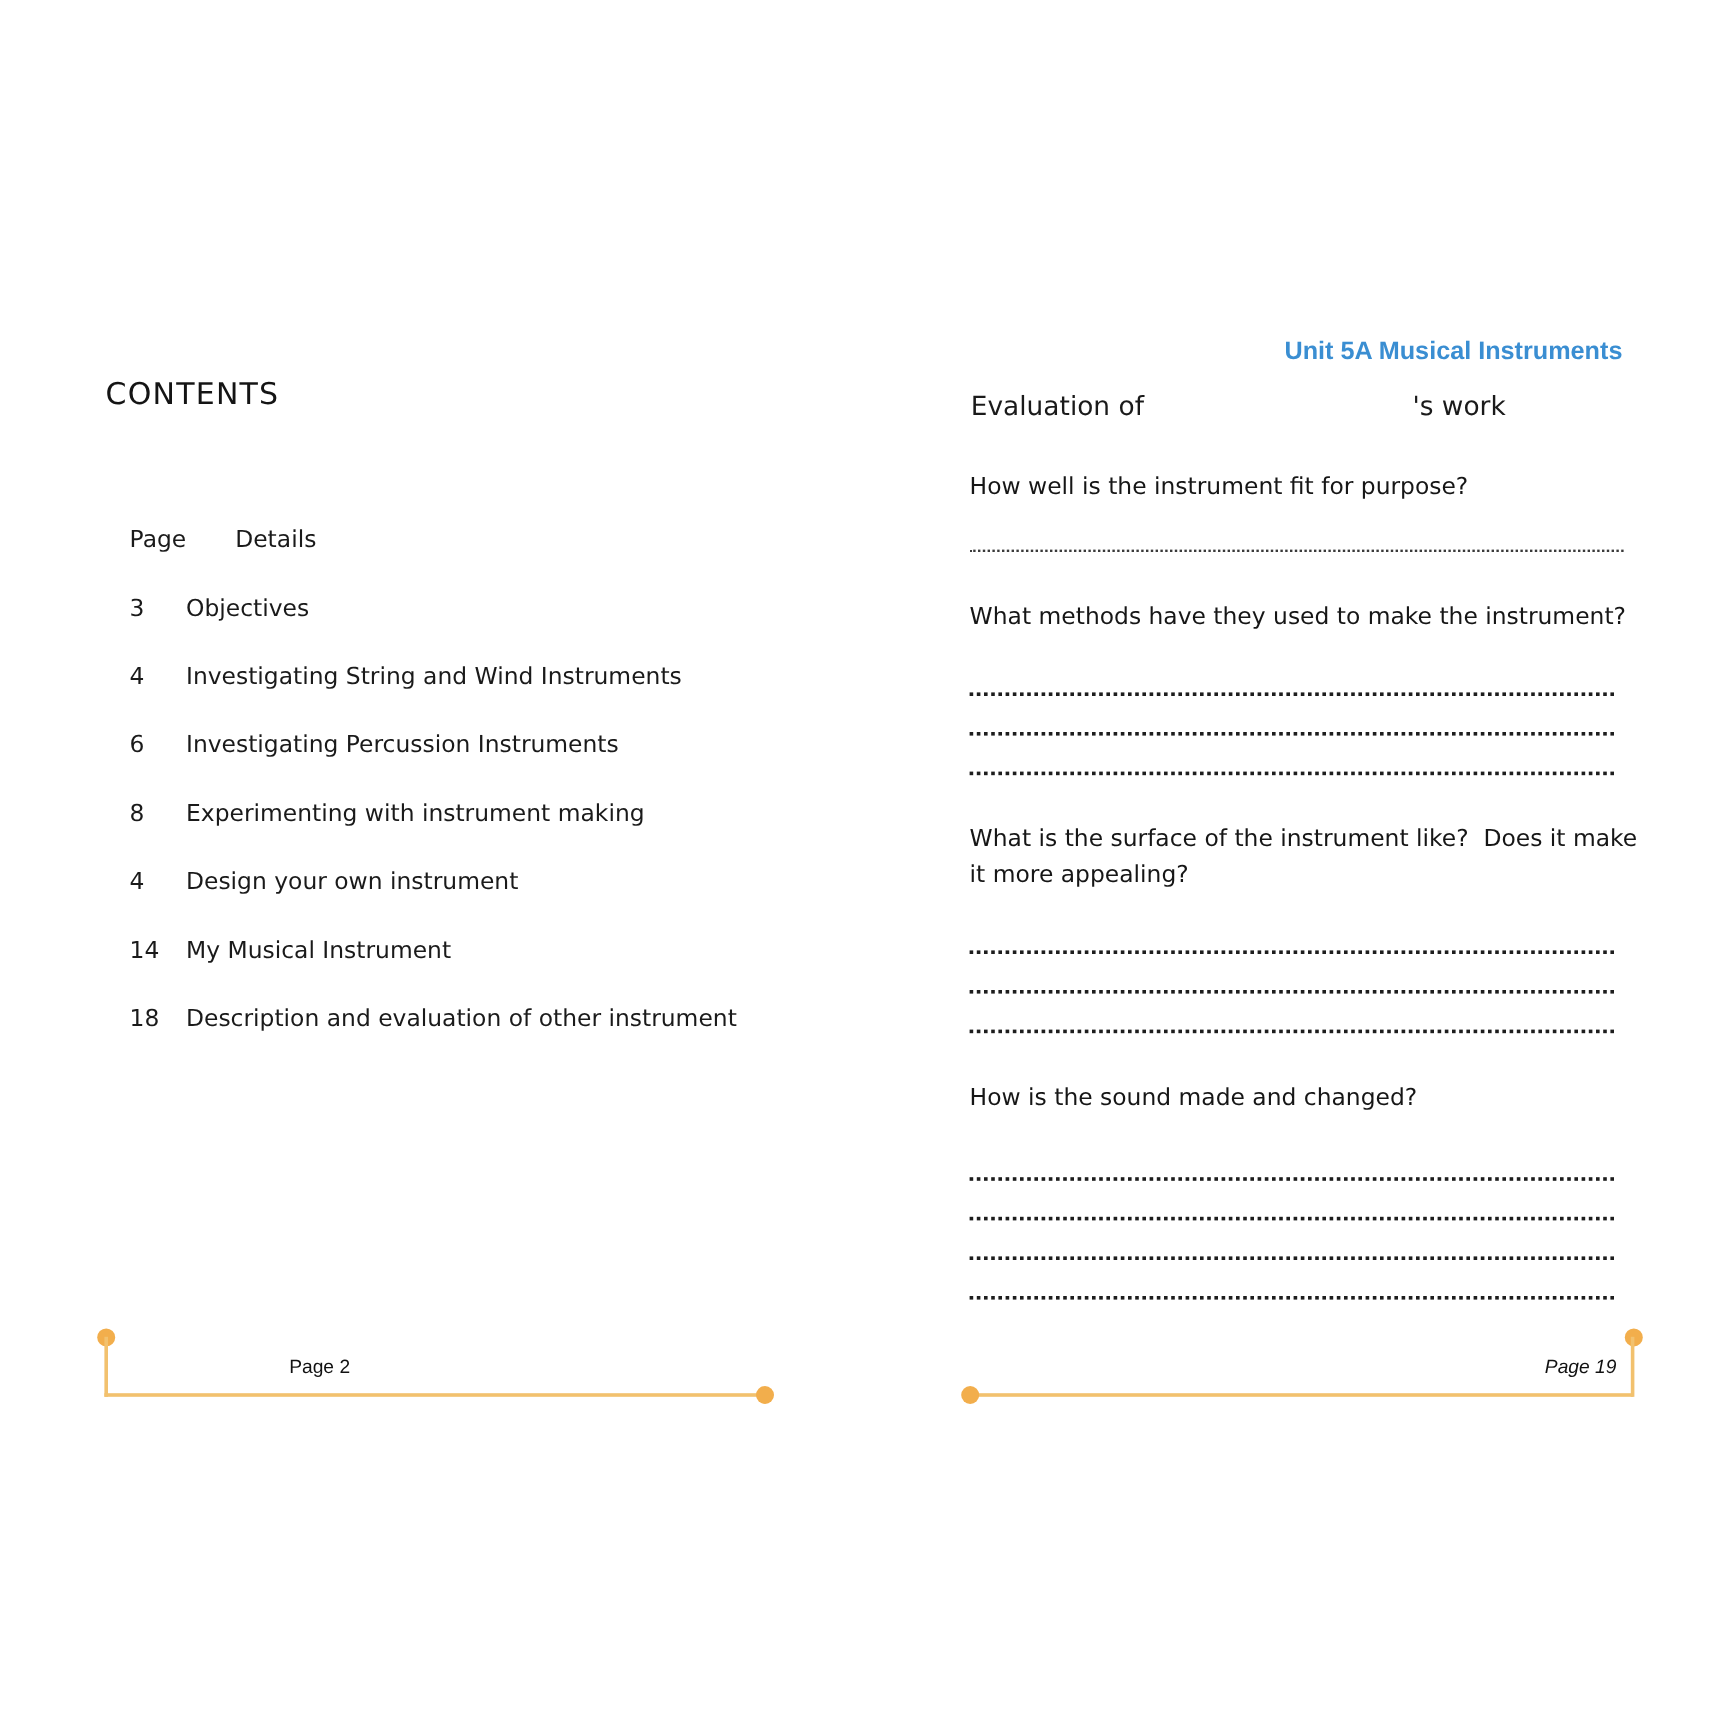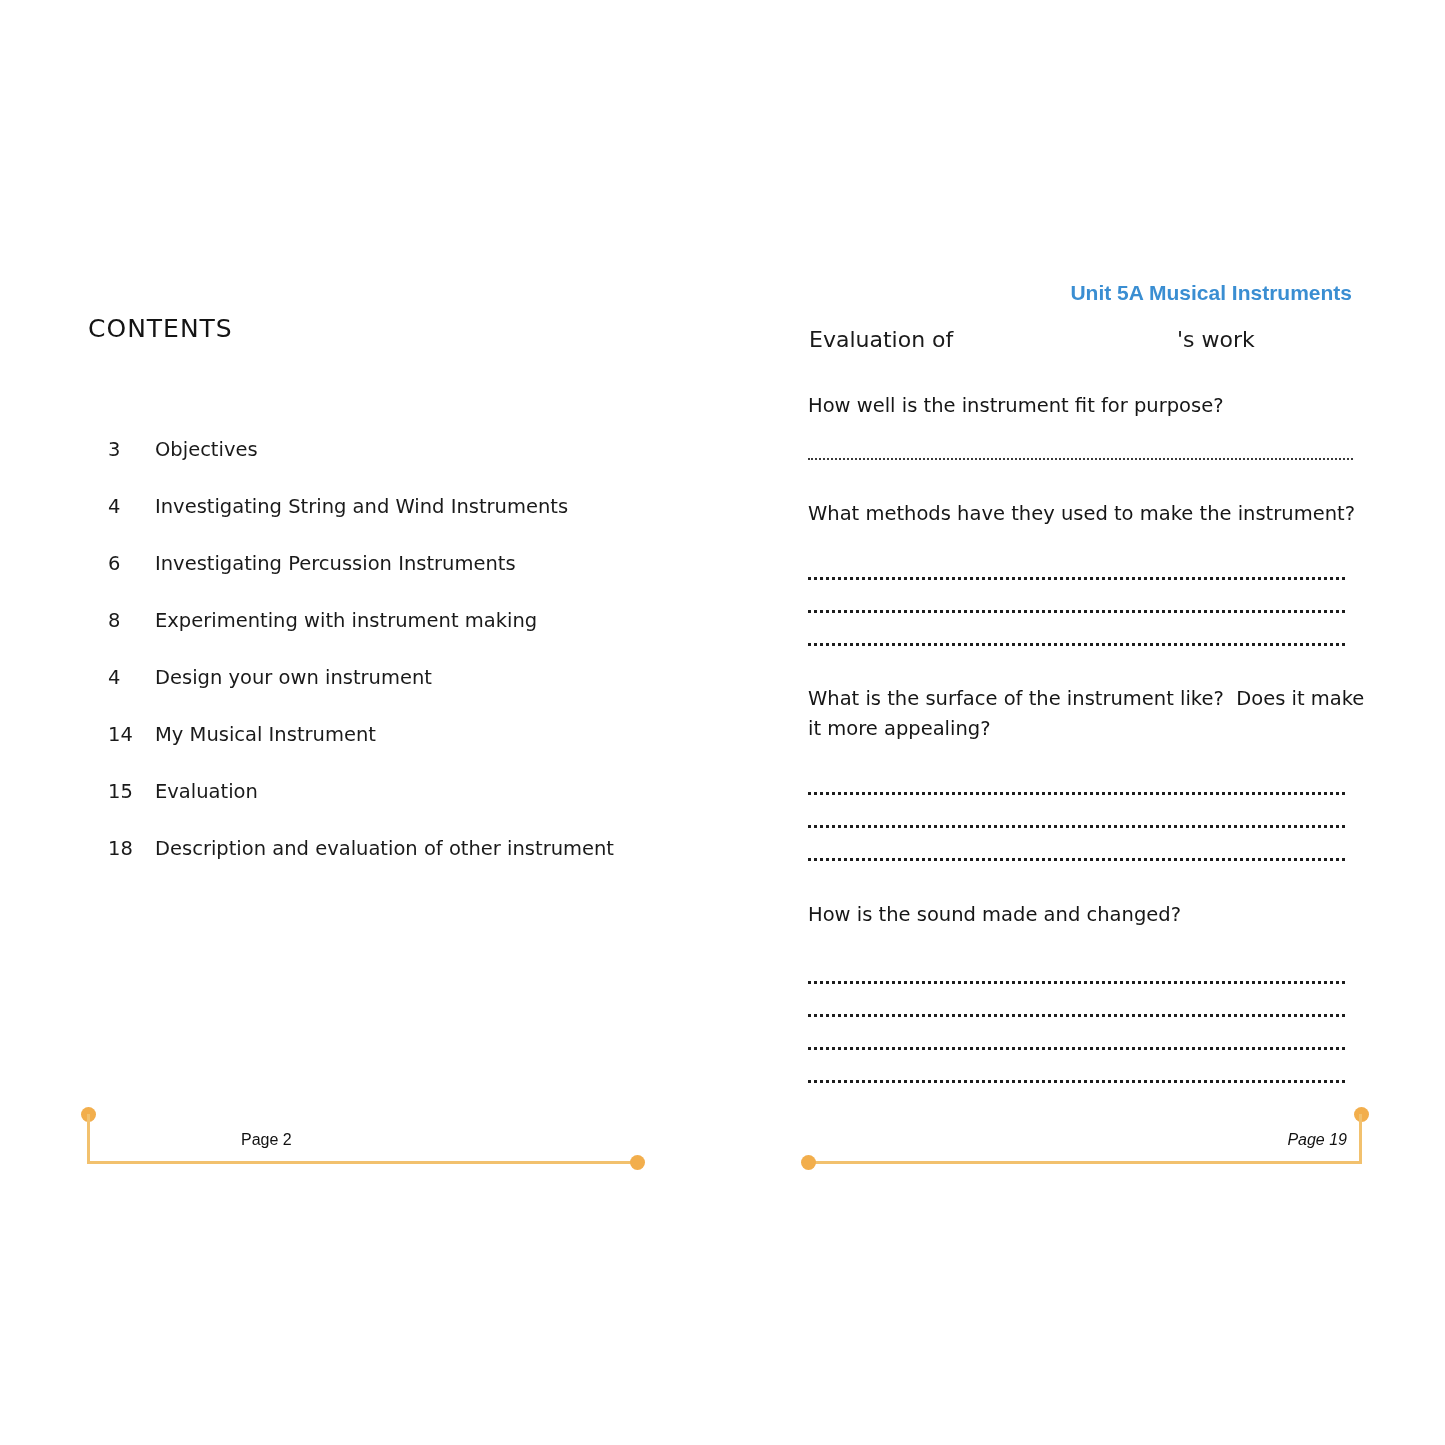--- a/index.html
+++ b/index.html
@@ -60,20 +60,24 @@
   }
   .o-vline { width: 3px; background: #f2c16e; }
   .o-hline { height: 3px; background: #f2c16e; }
 </style>
 </head>
 <body>
 
 <div class="abs contents-title">CONTENTS</div>
 
 <div class="abs contents-table">
+  <div class="c-row header">
+    <span class="col-num">Page</span>
+    <span class="col-det">Details</span>
+  </div>
   <div class="c-row">
     <span class="col-num">3</span>
     <span class="col-det">Objectives</span>
   </div>
   <div class="c-row">
     <span class="col-num">4</span>
     <span class="col-det">Investigating String and Wind Instruments</span>
   </div>
   <div class="c-row">
     <span class="col-num">6</span>
@@ -83,24 +87,20 @@
     <span class="col-num">8</span>
     <span class="col-det">Experimenting with instrument making</span>
   </div>
   <div class="c-row">
     <span class="col-num">4</span>
     <span class="col-det">Design your own instrument</span>
   </div>
   <div class="c-row">
     <span class="col-num">14</span>
     <span class="col-det">My Musical Instrument</span>
-  </div>
-  <div class="c-row">
-    <span class="col-num">15</span>
-    <span class="col-det">Evaluation</span>
   </div>
   <div class="c-row">
     <span class="col-num">18</span>
     <span class="col-det">Description and evaluation of other instrument</span>
   </div>
 </div>
 
 <div class="abs o-dot" style="left:81px;  top:1107px;"></div>
 <div class="abs o-vline" style="left:87px;  top:1114px; height:50px;"></div>
 <div class="abs o-hline" style="left:87px;  top:1161px; width:551px;"></div>

